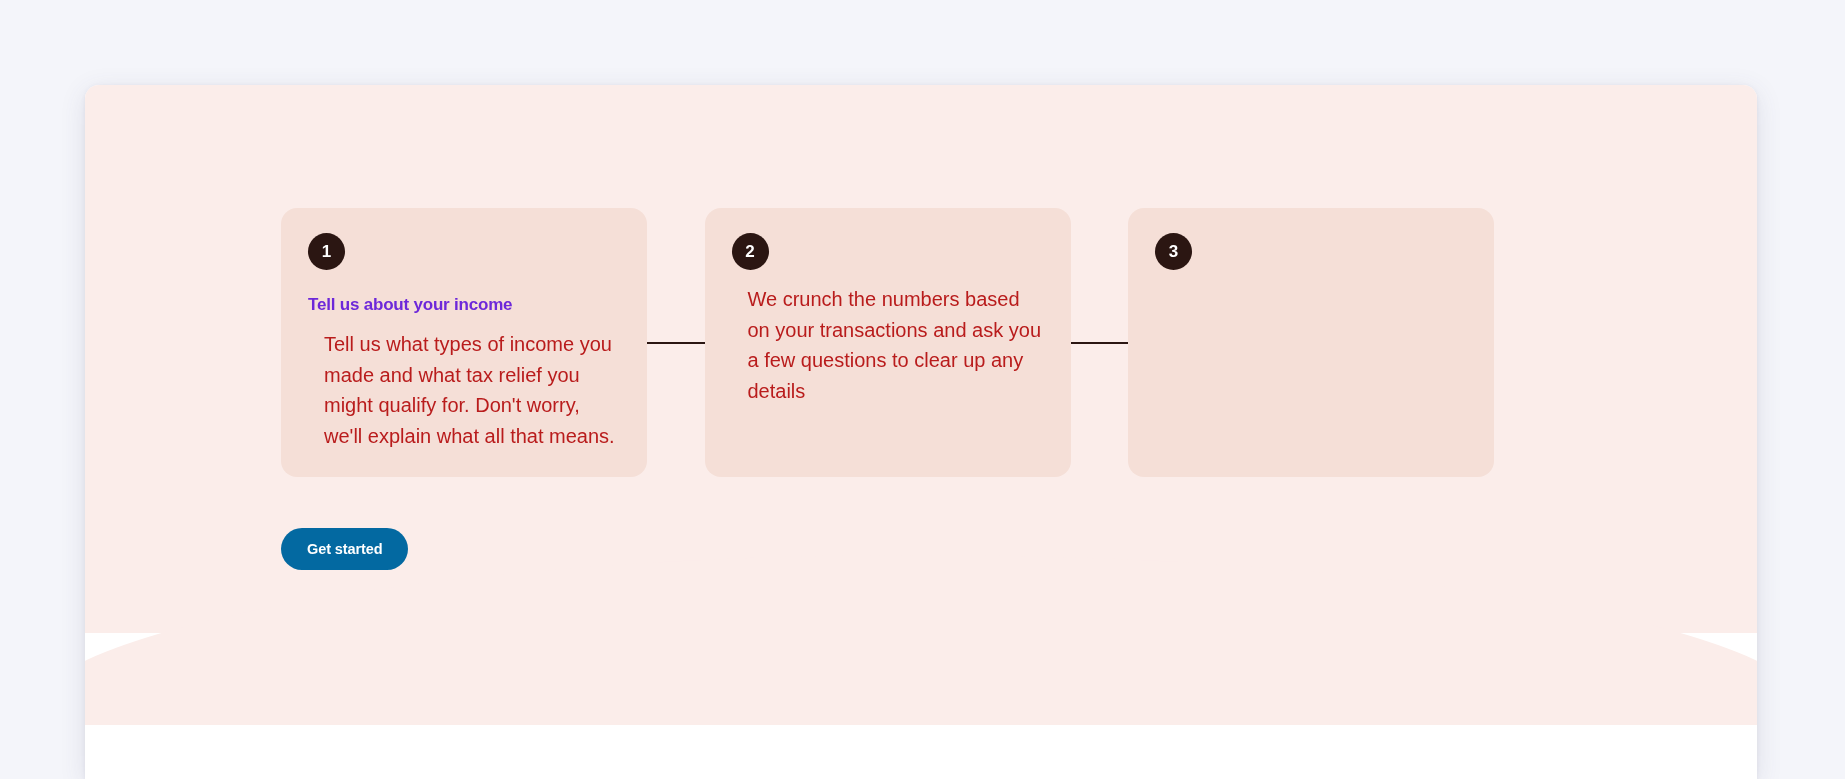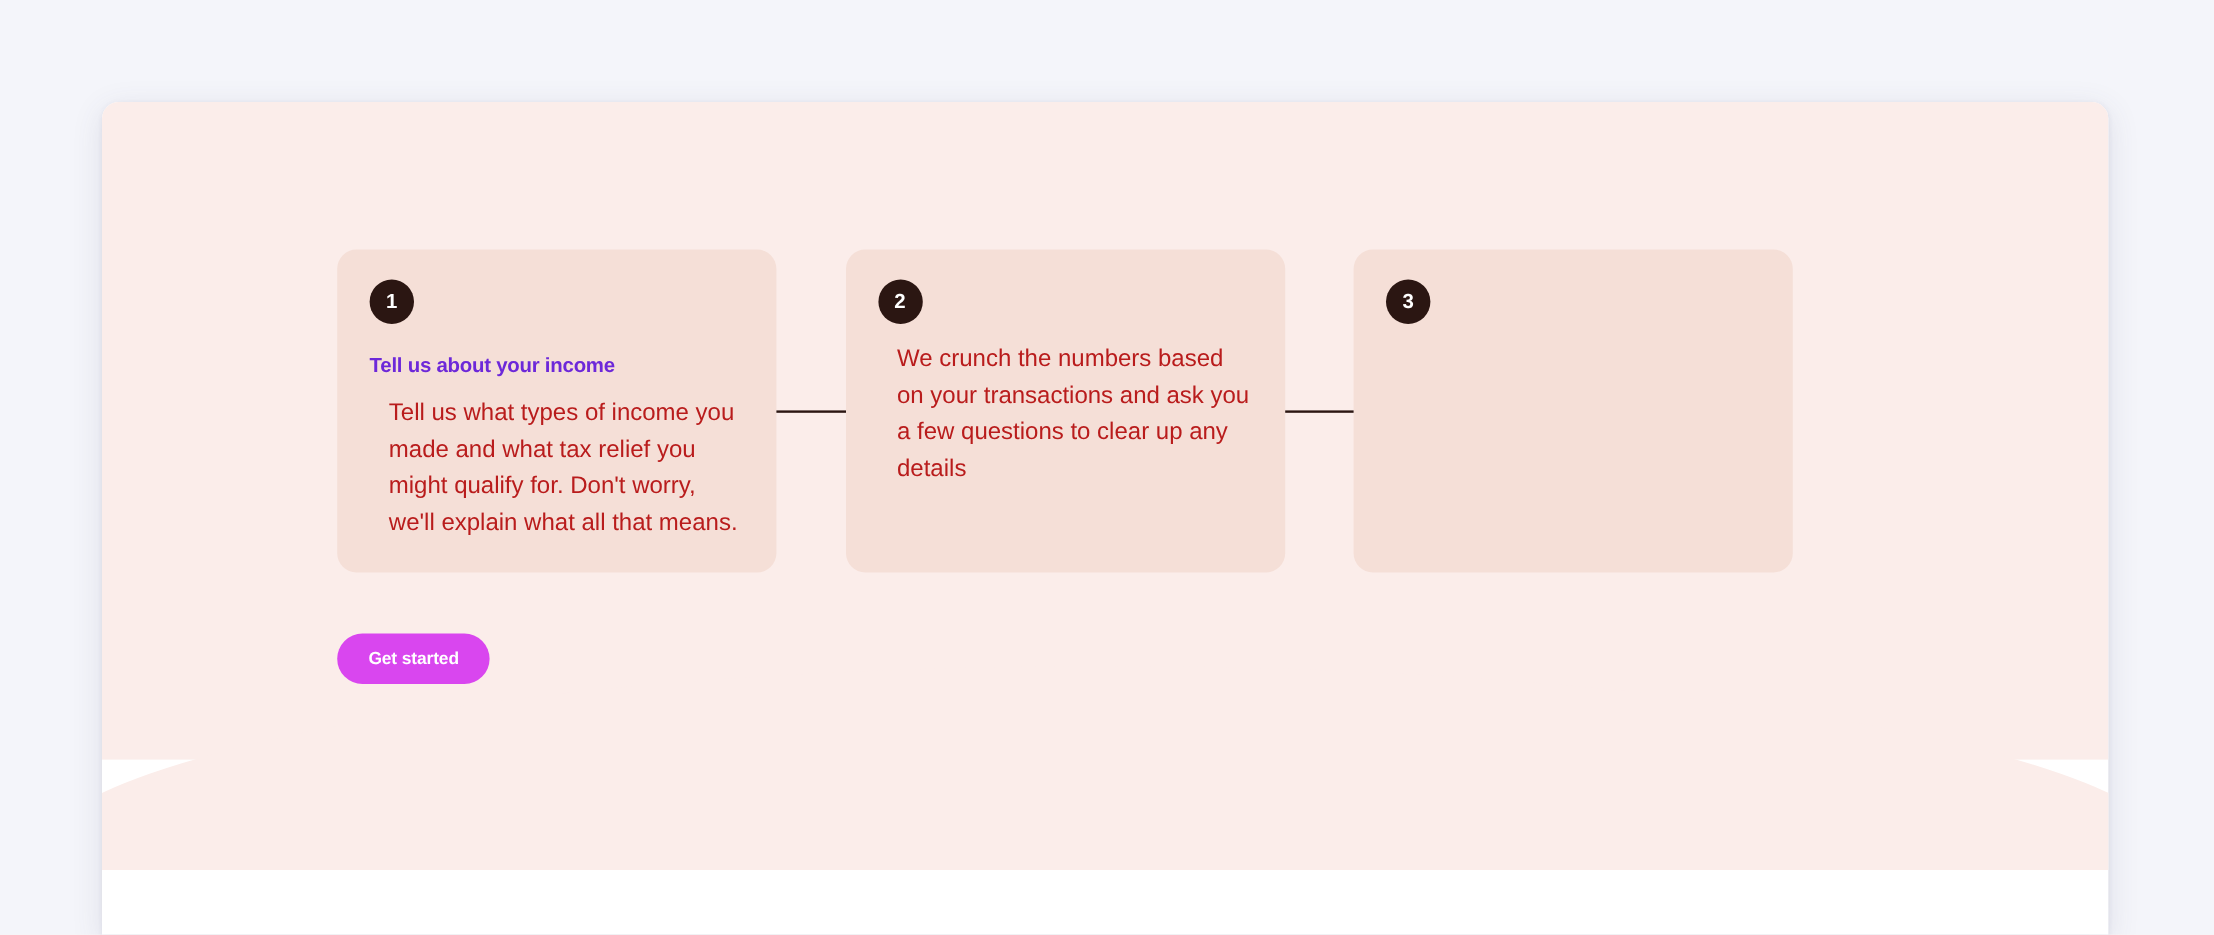--- a/index.html
+++ b/index.html
@@ -130,21 +130,21 @@
     background: #2b1612;
     transform: translateY(-1px);
   }
 
   
   .cta {
     position: absolute;
     left: 196px;
     top: 443px;
     border: none;
-    background: #d946ef;
+    background: #0369a1;
     color: #ffffff;
     font-family: "Liberation Sans", sans-serif;
     font-size: 14.5px;
     font-weight: bold;
     letter-spacing: -0.1px;
     padding: 13px 26px;
     border-radius: 999px;
     cursor: pointer;
   }
 </style>

